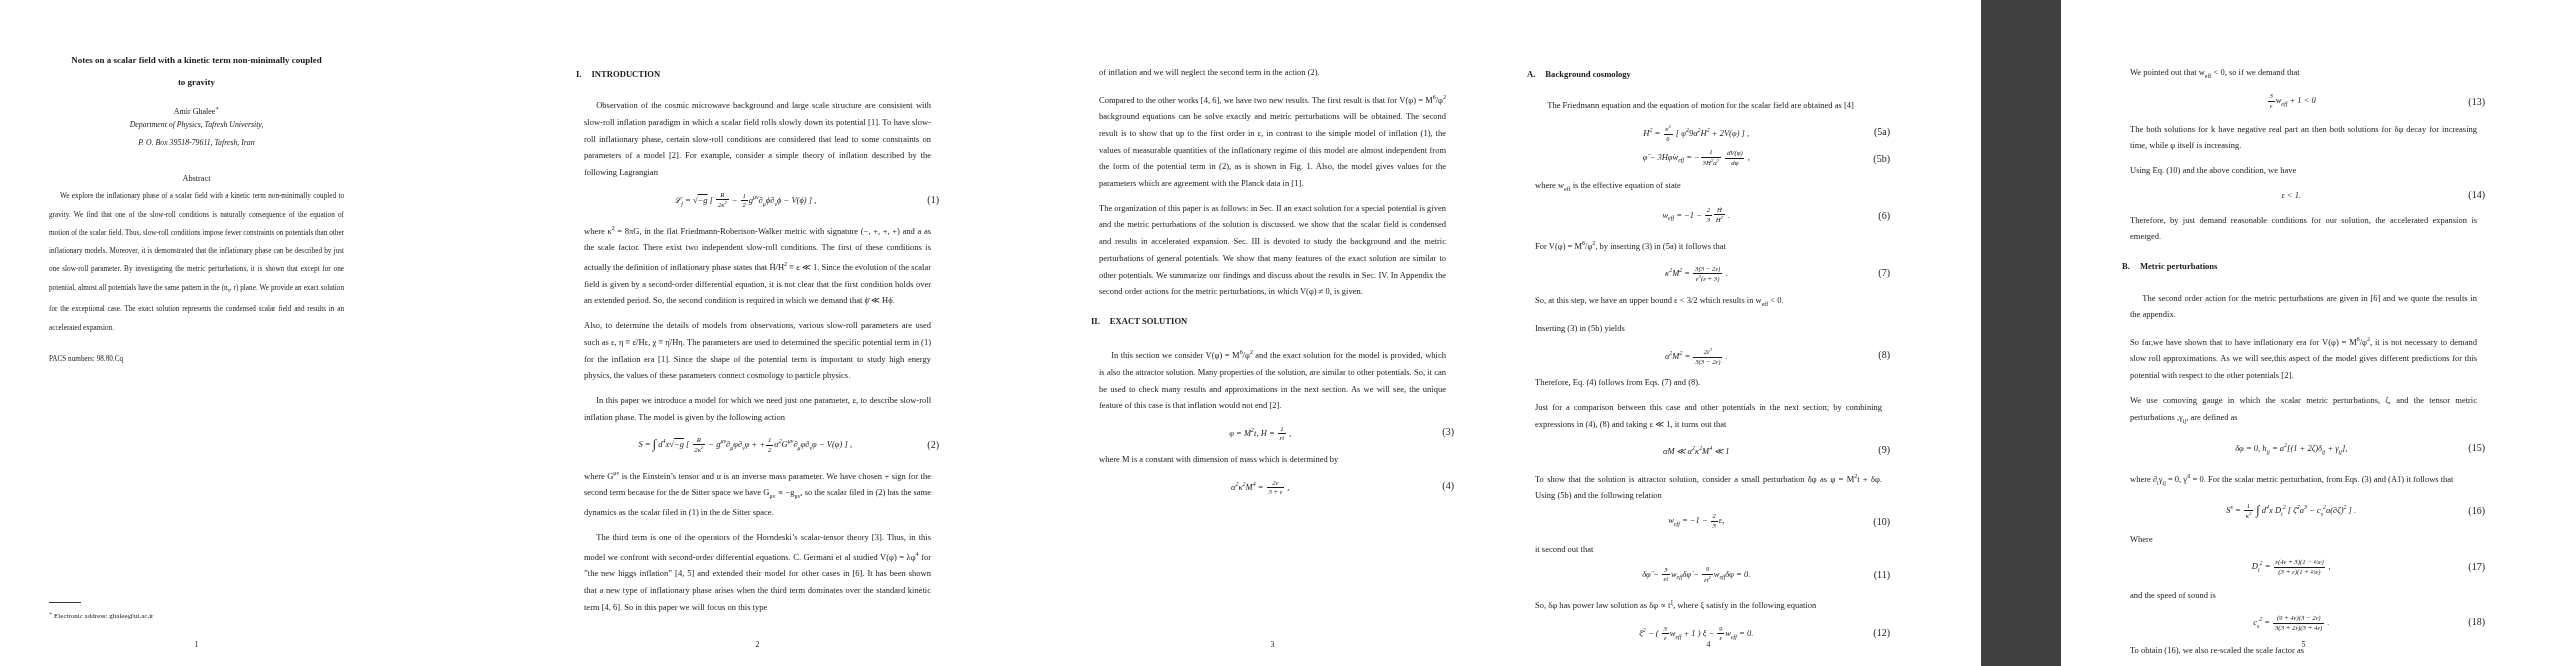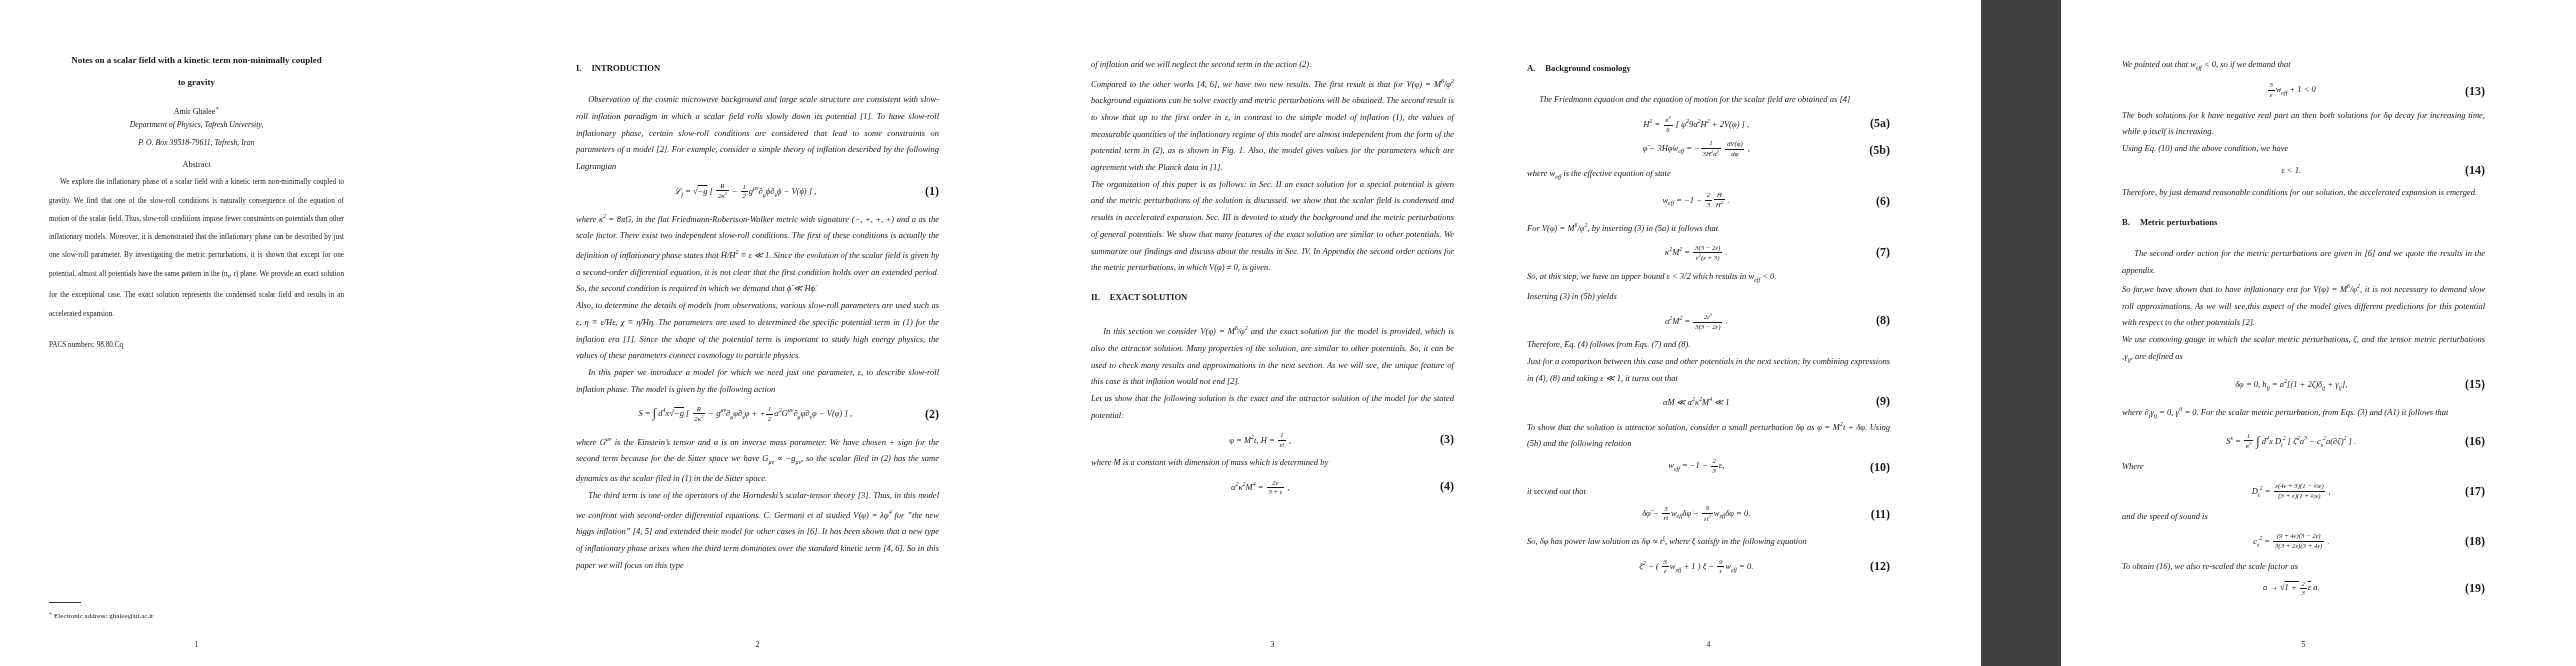--- a/index.html
+++ b/index.html
@@ -8,39 +8,39 @@
   .page{position:absolute;top:0;width:515px;height:667px;background:#ffffff;}
   
   .arxiv{position:absolute;top:387px;left:6.7px;transform:rotate(-90deg);transform-origin:0 0;
          font-family:"Liberation Sans","DejaVu Sans",sans-serif;font-size:12.8px;color:#8a8a8a;
          white-space:pre;letter-spacing:0.3px;}
   
   .p1col{position:absolute;left:49px;top:0;width:295px;}
   .p1-title{margin-top:49px;text-align:center;font-weight:bold;font-size:9px;line-height:22px;}
   .p1-author{margin-top:12.2px;text-align:center;font-size:8px;}
   .p1-affil{text-align:center;font-style:italic;font-size:7.8px;line-height:18px;}
-  .p1-absh{margin-top:8px;text-align:center;font-size:8.3px;}
+  .p1-absh{margin-top:22px;text-align:center;font-size:8.3px;}
   .p1-abs{margin:4.4px 0 0 0;font-size:7.2px;line-height:18.3px;text-align:justify;text-indent:11px;}
   .p1-pacs{margin-top:18px;font-size:7.2px;}
   .fnrule{position:absolute;left:49px;bottom:64px;width:32px;border-top:0.7px solid #333;}
   .fnote{position:absolute;left:49px;bottom:47px;font-size:7px;}
   .pnum{position:absolute;bottom:18px;font-size:7.8px;text-align:center;}
   .pnum.w1{left:49px;width:295px;}
   .pnum.wn{left:61px;width:363px;}
   
   .col{position:absolute;left:61px;top:0;width:363px;padding-top:56px;font-size:8.5px;line-height:16.7px;}
-  .para{margin:0;text-align:justify;font-style:italic;}
+  .para{margin:8px;text-align:justify;}
   .para.ind{text-indent:12.2px;}
   .sech{font-weight:bold;font-size:8.6px;margin:13.3px 0 14.5px 0;}
-  .sech:first-child{margin-top:4px;}
+  .sech:first-child{margin-top:10px;}
   .sech .lab{margin-right:10px;}
   
   .eqrow{display:flex;align-items:center;margin:5px 0;}
   .eqbody{flex:1;text-align:center;font-style:italic;font-size:8.5px;}
-  .eqnum{width:24.5px;text-align:right;font-style:normal;font-size:12px;font-weight:bold;}
+  .eqnum{width:24.5px;text-align:right;font-style:normal;font-size:10px;}
   .fr{display:inline-block;vertical-align:middle;text-align:center;margin:0 1.1px;}
   .fr .nu{display:block;font-size:.8em;line-height:1.25;padding:0 1.7px;border-bottom:0.6px solid #1a1a1a;}
   .fr .de{display:block;font-size:.8em;line-height:1.25;padding:0 1.7px;}
   .rad .rbar{text-decoration:overline;}
   .bigint{font-size:1.5em;vertical-align:-.12em;font-style:normal;}
   sup,sub{font-size:.7em;}
 </style>
 </head>
 <body>
 
@@ -87,21 +87,20 @@
     <div class="pnum wn">2</div>
   </div>
 
   <div class="page" style="left:1030px">
     <div class="col">
         <p class="para">of inflation and we will neglect the second term in the action (2).</p>
         <p class="para">Compared to the other works [4, 6], we have two new results. The first result is that for V(φ) = M<sup>6</sup>/φ<sup>2</sup> background equations can be solve exactly and metric perturbations will be obtained. The second result is to show that up to the first order in ε, in contrast to the simple model of inflation (1), the values of measurable quantities of the inflationary regime of this model are almost independent from the form of the potential term in (2), as is shown in Fig. 1. Also, the model gives values for the parameters which are agreement with the Planck data in [1].</p>
         <p class="para">The organization of this paper is as follows: in Sec. II an exact solution for a special potential is given and the metric perturbations of the solution is discussed. we show that the scalar field is condensed and results in accelerated expansion. Sec. III is devoted to study the background and the metric perturbations of general potentials. We show that many features of the exact solution are similar to other potentials. We summarize our findings and discuss about the results in Sec. IV. In Appendix the second order actions for the metric perturbations, in which V(φ) ≠ 0, is given.</p>
         <div class="sech"><span class="lab">II.</span><span>EXACT SOLUTION</span></div>
         <p class="para ind">In this section we consider V(φ) = M<sup>6</sup>/φ<sup>2</sup> and the exact solution for the model is provided, which is also the attractor solution. Many properties of the solution, are similar to other potentials. So, it can be used to check many results and approximations in the next section. As we will see, the unique feature of this case is that inflation would not end [2].</p>
-        <p class="para">Let us show that the following solution is the exact and the attractor solution of the model for the stated potential:</p>
         <div class="eqrow">
           <span class="eqbody">φ = M<sup>2</sup>t,    H = <span class="fr"><span class="nu">1</span><span class="de">εt</span></span> ,</span>
           <span class="eqnum">(3)</span>
         </div>
         <p class="para">where M is a constant with dimension of mass which is determined by</p>
         <div class="eqrow">
           <span class="eqbody">α<sup>2</sup>κ<sup>2</sup>M<sup>4</sup> = <span class="fr"><span class="nu">2ε</span><span class="de">3 + ε</span></span> ,</span>
           <span class="eqnum">(4)</span>
         </div>
       </div>

